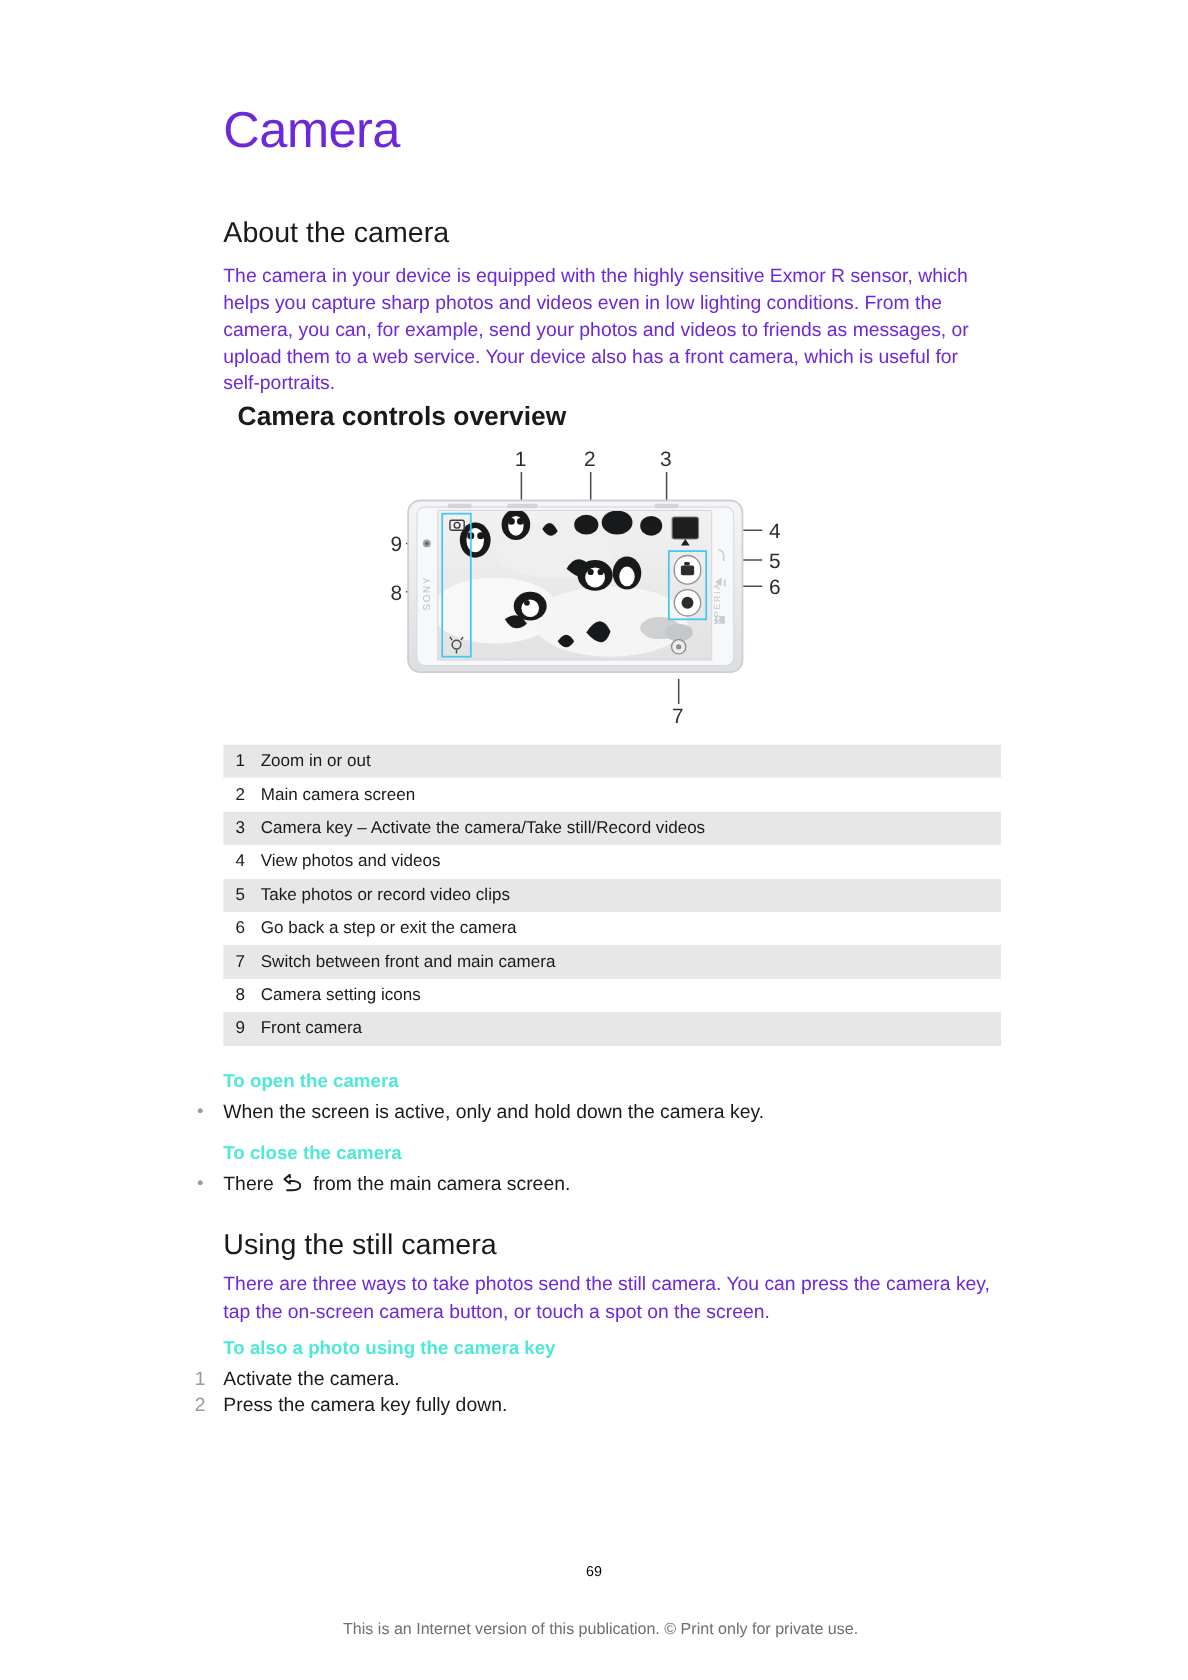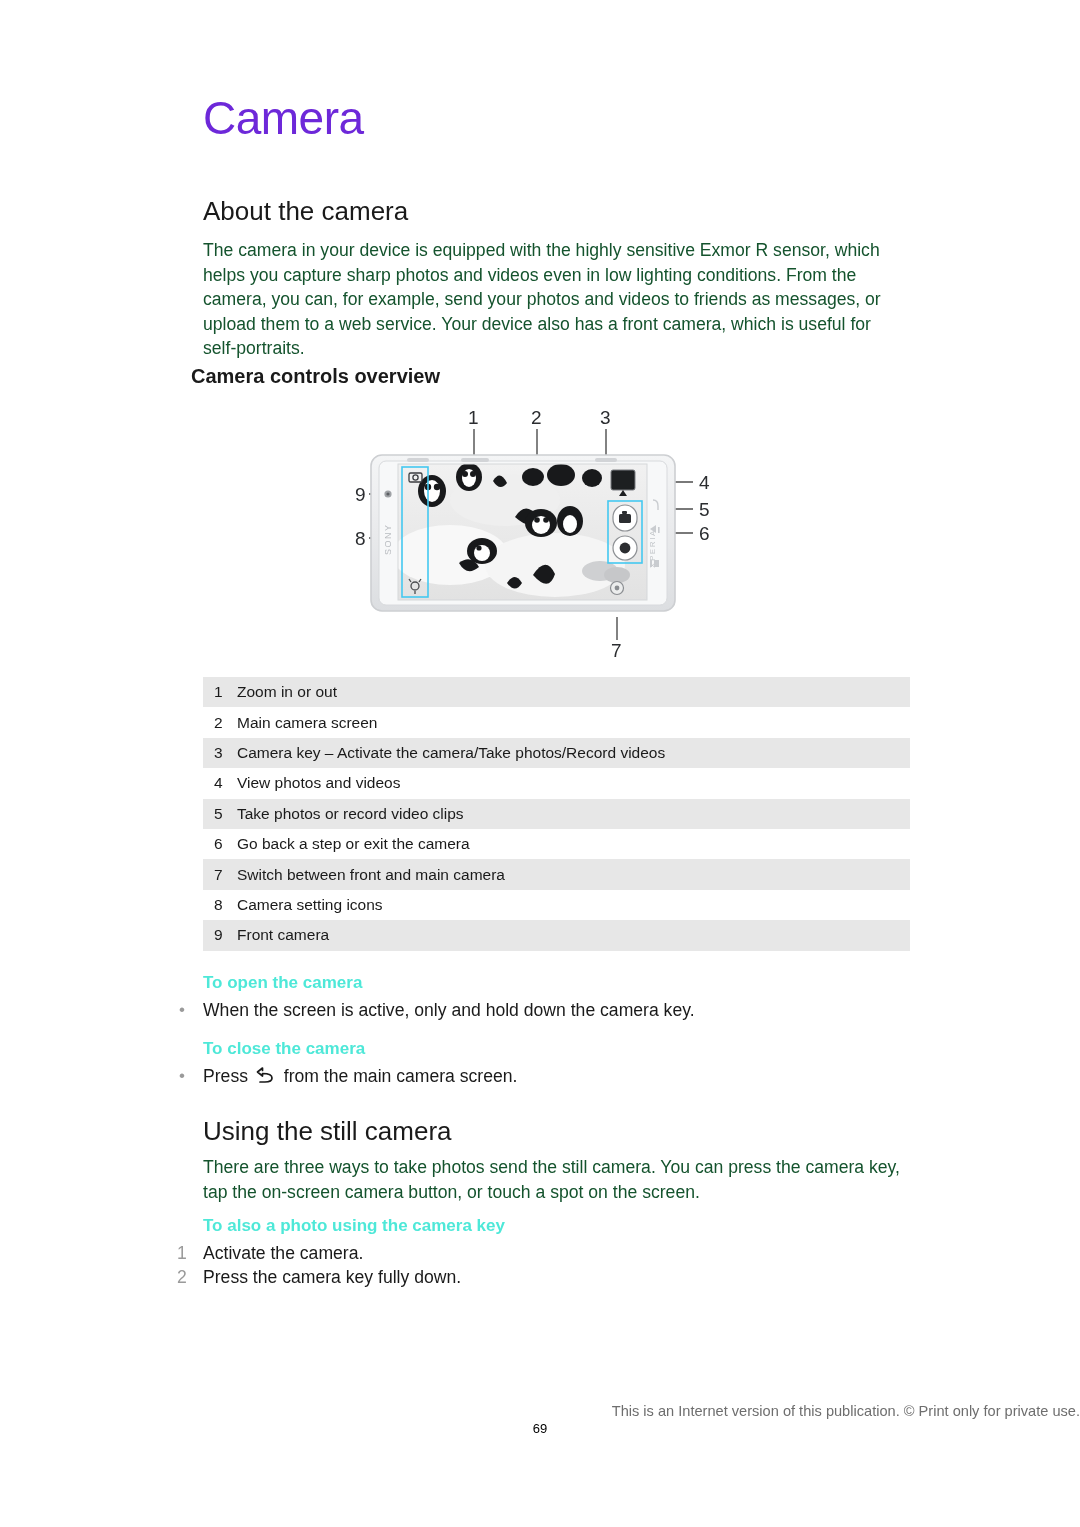--- a/index.html
+++ b/index.html
@@ -38,36 +38,36 @@
   .h1 {
     position: absolute;
     left: 203px;
     font-size: 26px;
     font-weight: 400;
     color: #1a1a1a;
     line-height: 1.15;
   }
   .h2 {
     position: absolute;
-    left: 191px;
-    font-size: 20px;
+    left: 216px;
+    font-size: 24px;
     font-weight: bold;
     color: #1a1a1a;
     line-height: 1.15;
     text-align: center;
   }
 
   
   .body-para {
     position: absolute;
     left: 203px;
     width: 700px;
     font-size: 17.6px;
     line-height: 24.6px;
-    color: #14532d;
+    color: #6d28d9;
   }
 
   
   .diagram {
     position: absolute;
     left: 355px;
     top: 405px;
     width: 390px;
     height: 260px;
   }
@@ -155,22 +155,22 @@
     right: 0;
     top: 1421px;
     text-align: center;
     font-size: 13px;
     color: #000000;
   }
   .footer-note {
     position: absolute;
     left: 0;
     right: 0;
-    top: 1403px;
-    text-align: right;
+    top: 1473px;
+    text-align: center;
     font-size: 14.6px;
     color: #6e6e6e;
     margin-left: 12px;
   }
 </style>
 </head>
 <body>
 
 <div class="page">
 
@@ -321,21 +321,21 @@
     <div class="legend-row shaded">
       <span class="legend-num">1</span>
       <span class="legend-text">Zoom in or out</span>
     </div>
     <div class="legend-row">
       <span class="legend-num">2</span>
       <span class="legend-text">Main camera screen</span>
     </div>
     <div class="legend-row shaded">
       <span class="legend-num">3</span>
-      <span class="legend-text">Camera key – Activate the camera/Take photos/Record videos</span>
+      <span class="legend-text">Camera key – Activate the camera/Take still/Record videos</span>
     </div>
     <div class="legend-row">
       <span class="legend-num">4</span>
       <span class="legend-text">View photos and videos</span>
     </div>
     <div class="legend-row shaded">
       <span class="legend-num">5</span>
       <span class="legend-text">Take photos or record video clips</span>
     </div>
     <div class="legend-row">
@@ -361,21 +361,21 @@
   <div class="bullet-item" style="top:998px;">
     <span class="bullet-dot">•</span>
     <span class="bullet-body">When the screen is active, only and hold down the camera key.</span>
   </div>
 
   <div class="proc-title" style="top:1039px;">To close the camera</div>
 
   <div class="bullet-item" style="top:1064px;">
     <span class="bullet-dot">•</span>
     <span class="bullet-body">
-      <span>Press</span>
+      <span>There</span>
       <span class="back-arrow">
         <svg width="20" height="17" viewBox="0 0 20 17" xmlns="http://www.w3.org/2000/svg">
           <path d="M6.5 3.5 L6.5 1 L1.5 5 L6.5 9 L6.5 6.5
                    C12 6.5 16 8 16 11 C16 13.5 13 15 9 15
                    L4 15" fill="none" stroke="#1a1a1a" stroke-width="1.7" stroke-linecap="round" stroke-linejoin="round"></path>
         </svg>
       </span>
       <span>from the main camera screen.</span>
     </span>
   </div>

